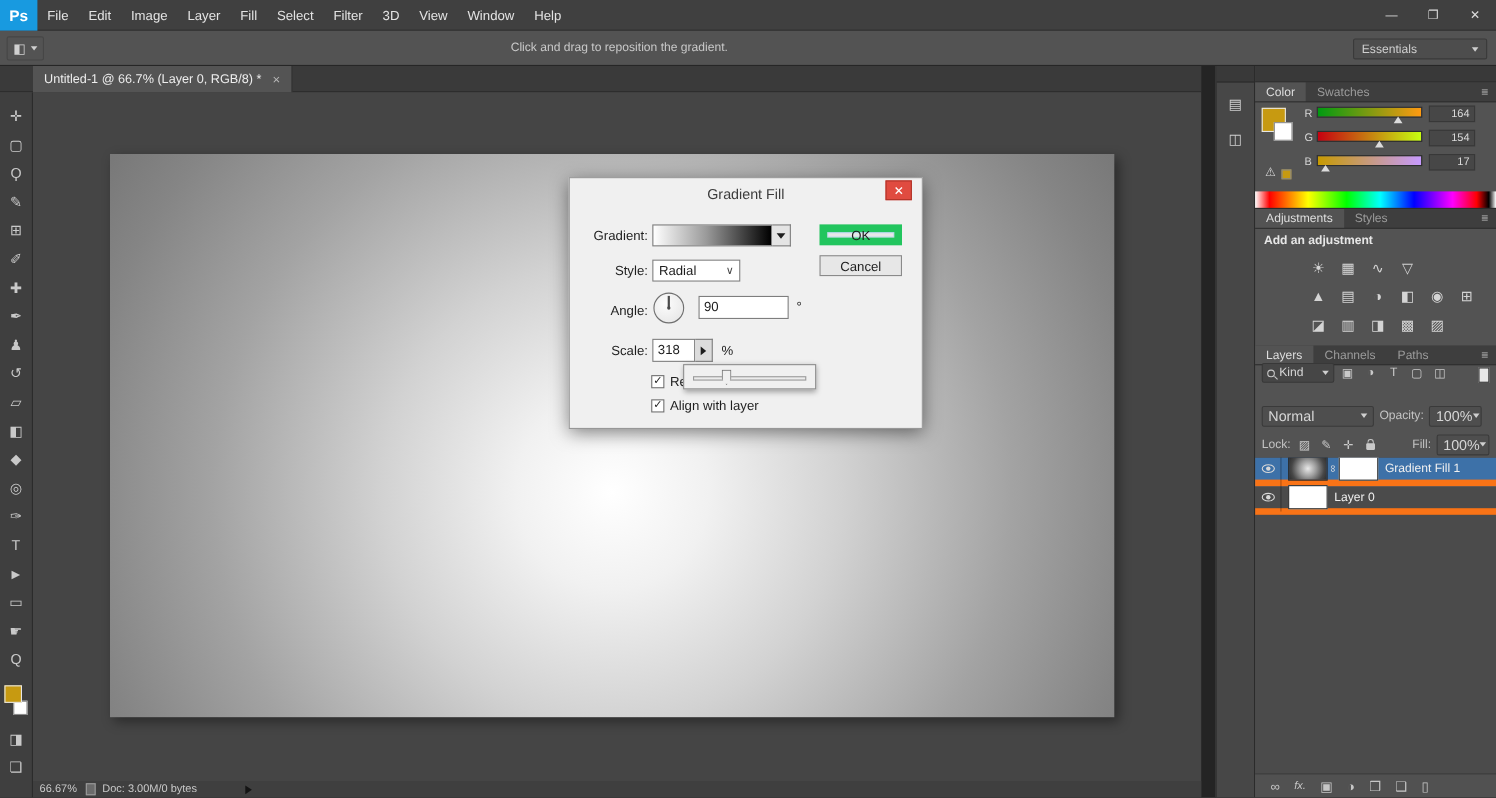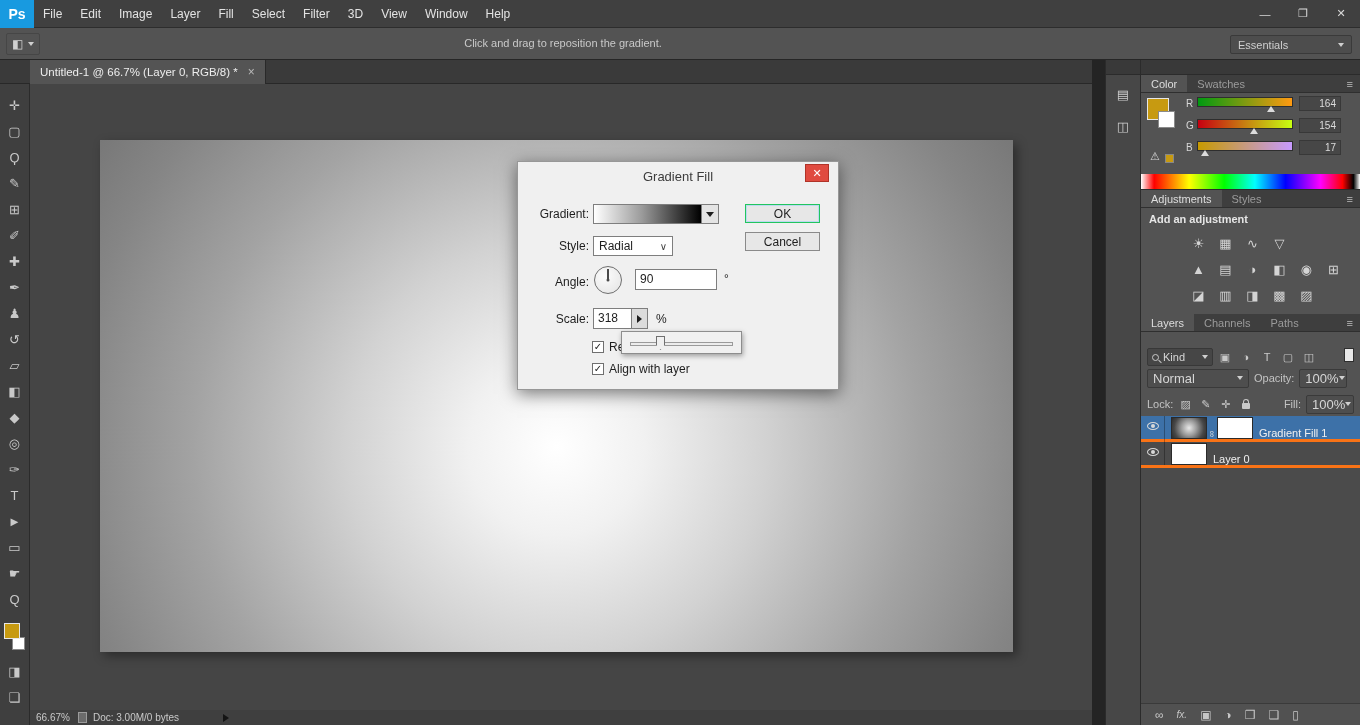--- a/index.html
+++ b/index.html
@@ -68,39 +68,39 @@
   .warn-swatch{position:absolute;left:24px;top:61px;width:9px;height:9px;background:#c79a11;border:1px solid #888}
   .spectrum{height:16px;flex:0 0 auto;background:linear-gradient(90deg,#ffffff 0%,#ff0000 6%,#ffff00 22%,#00ff00 38%,#00ffff 52%,#0000ff 66%,#ff00ff 82%,#ff0000 92%,#000000 97%,#ffffff 100%);border-bottom:1px solid #2b2b2b}
 
   
   .adj-heading{height:22px;display:flex;align-items:center;padding-left:8px;font-size:11px;font-weight:bold;color:#e6e6e6;flex:0 0 auto}
   .adj-row{height:26px;display:flex;align-items:center;padding-left:44px;flex:0 0 auto}
   .adj-icon{width:27px;height:22px;display:flex;align-items:center;justify-content:center;color:#d4d4d4;font-size:13px}
   .adj-gap{height:6px;flex:0 0 auto}
 
   
-  .filter-row{height:26px;display:flex;align-items:flex-start;padding:16px 6px;gap:3px;flex:0 0 auto}
+  .filter-row{height:26px;display:flex;align-items:flex-end;padding:16px 6px;gap:3px;flex:0 0 auto}
   .kind-select{width:66px;height:18px;background:#464646;border:1px solid #383838;border-radius:2px;display:flex;align-items:center;padding:0 4px;font-size:11px;color:#d6d6d6;gap:4px}
   .mini-mag{position:relative;width:7px;height:7px;border:1px solid #c9c9c9;border-radius:50%}
   .mini-mag::after{content:"";position:absolute;left:5px;top:6px;width:4px;height:1px;background:#c9c9c9;transform:rotate(45deg)}
   .kind-select .dd-arrow-l{margin-left:auto}
   .filter-icon{width:18px;height:18px;display:flex;align-items:center;justify-content:center;color:#c9c9c9;font-size:11px}
   .filter-toggle{width:10px;height:14px;background:#e8e8e8;border:1px solid #2f2f2f;margin-left:auto}
   .blend-row{height:28px;display:flex;align-items:center;padding:0 6px;gap:5px;flex:0 0 auto}
   .dk-select{height:19px;background:#4e4e4e;border:1px solid #3a3a3a;border-radius:2px;display:flex;align-items:center;padding:0 5px;font-size:13px;color:#d6d6d6}
   .blend-select{width:102px}
   .dk-select .dd-arrow-l{margin-left:auto}
   .small-label{font-size:11px;color:#c3c3c3}
   .val-select{width:48px}
   .lock-row{height:24px;display:flex;align-items:center;padding:0 6px;gap:5px;flex:0 0 auto}
   .lock-icon{width:15px;height:16px;display:flex;align-items:center;justify-content:center;color:#c9c9c9;font-size:11px}
   .mini-lock{position:relative;width:8px;height:6px;background:#c9c9c9;border-radius:1px;margin-top:4px}
   .mini-lock::before{content:"";position:absolute;top:-4px;left:1px;width:4px;height:4px;border:1px solid #c9c9c9;border-bottom:none;border-radius:3px 3px 0 0}
   .layers-list{flex:1 1 auto;background:#4b4b4b;overflow:hidden}
-  .layer-row{height:26px;display:flex;align-items:flex-end;border-bottom:3px solid #f97316}
+  .layer-row{height:26px;display:flex;align-items:center;border-bottom:6px solid #f97316}
   .layer-row.selected{background:#3d71a8}
   .eye-cell{width:24px;height:26px;display:flex;align-items:center;justify-content:center;border-right:1px solid rgba(0,0,0,.3)}
   .eye{position:relative;width:12px;height:8px;border:1px solid #d8d8d8;border-radius:50%}
   .eye::after{content:"";position:absolute;left:3px;top:1px;width:4px;height:4px;border-radius:50%;background:#d8d8d8}
   .layer-thumb{width:36px;height:22px;margin-left:6px;border:1px solid #2a2a2a;flex:0 0 auto}
   .thumb-gradient{background:radial-gradient(circle at 50% 50%,#e9e9e9 0%,#9c9c9c 38%,#474747 75%,#2d2d2d 100%)}
   .thumb-white{background:#ffffff}
   .chain{width:10px;text-align:center;font-size:9px;color:#e2e2e2;transform:rotate(90deg)}
   .layer-name{margin-left:6px;font-size:11px;color:#f0f0f0;white-space:nowrap}
   .layers-bottom{height:22px;background:#515151;border-top:1px solid #3a3a3a;display:flex;align-items:center;gap:13px;padding:0 14px;flex:0 0 auto}
@@ -109,21 +109,21 @@
 
   
   .dialog{position:absolute;left:517px;top:161px;width:322px;height:229px;background:#f0f0f0;border:1px solid #979797;box-shadow:0 4px 16px rgba(0,0,0,.5);color:#1e1e1e;font-size:12px;z-index:10}
   .dialog-title{position:absolute;left:0;right:0;top:7px;text-align:center;font-size:13px;color:#3c3c3c}
   .dialog-close{position:absolute;right:9px;top:2px;width:24px;height:18px;background:#e04b40;border:1px solid #b03328;color:#fff;display:flex;align-items:center;justify-content:center;font-size:11px}
   .dlg-label{position:absolute;left:0;width:71px;text-align:right;color:#1e1e1e}
   .grad-swatch{position:absolute;left:75px;top:42px;width:109px;height:20px;border:1px solid #7e7e7e;background:linear-gradient(90deg,#ffffff 0%,#9a9a9a 45%,#000000 100%)}
   .grad-arrow{position:absolute;left:184px;top:42px;width:17px;height:20px;border:1px solid #7e7e7e;border-left:none;background:#e4e4e4;display:flex;align-items:center;justify-content:center}
   .dd-arrow-d{width:0;height:0;border-left:4px solid transparent;border-right:4px solid transparent;border-top:5px solid #1e1e1e}
   .dlg-btn{position:absolute;left:227px;width:75px;height:19px;background:#e7e7e7;border:1px solid #8a8a8a;display:flex;align-items:center;justify-content:center;font-size:12px}
-  .btn-ok{top:42px;border:1px solid #22c55e;box-shadow:inset 0 0 0 1px #bcd9f0}
+  .btn-ok{top:42px;border:7px solid #22c55e;box-shadow:inset 0 0 0 1px #bcd9f0}
   .btn-cancel{top:70px}
   .style-select{position:absolute;left:75px;top:74px;width:80px;height:20px;background:#fff;border:1px solid #7e7e7e;display:flex;align-items:center;padding:0 5px;gap:6px}
   .style-select .chev{margin-left:auto;font-size:10px;color:#444}
   .dial{position:absolute;left:76px;top:104px;width:28px;height:28px;border-radius:50%;border:1px solid #6f6f6f;background:radial-gradient(circle at 40% 35%,#fcfcfc,#e3e3e3)}
   .needle{position:absolute;left:50%;top:2px;width:2px;height:11px;background:#4a4a4a;transform:translateX(-50%)}
   .dial-dot{position:absolute;left:50%;top:50%;width:3px;height:3px;background:#4a4a4a;border-radius:50%;transform:translate(-50%,-50%)}
   .dlg-input{position:absolute;background:#fff;border:1px solid #7e7e7e;padding:2px 4px;font-size:12px;color:#1e1e1e}
   .angle-input{left:117px;top:107px;width:82px;height:21px}
   .scale-input{left:75px;top:146px;width:39px;height:21px}
   .scale-arrow{position:absolute;left:114px;top:146px;width:16px;height:21px;border:1px solid #7e7e7e;border-left:none;background:#dcdcdc;display:flex;align-items:center;justify-content:center}

